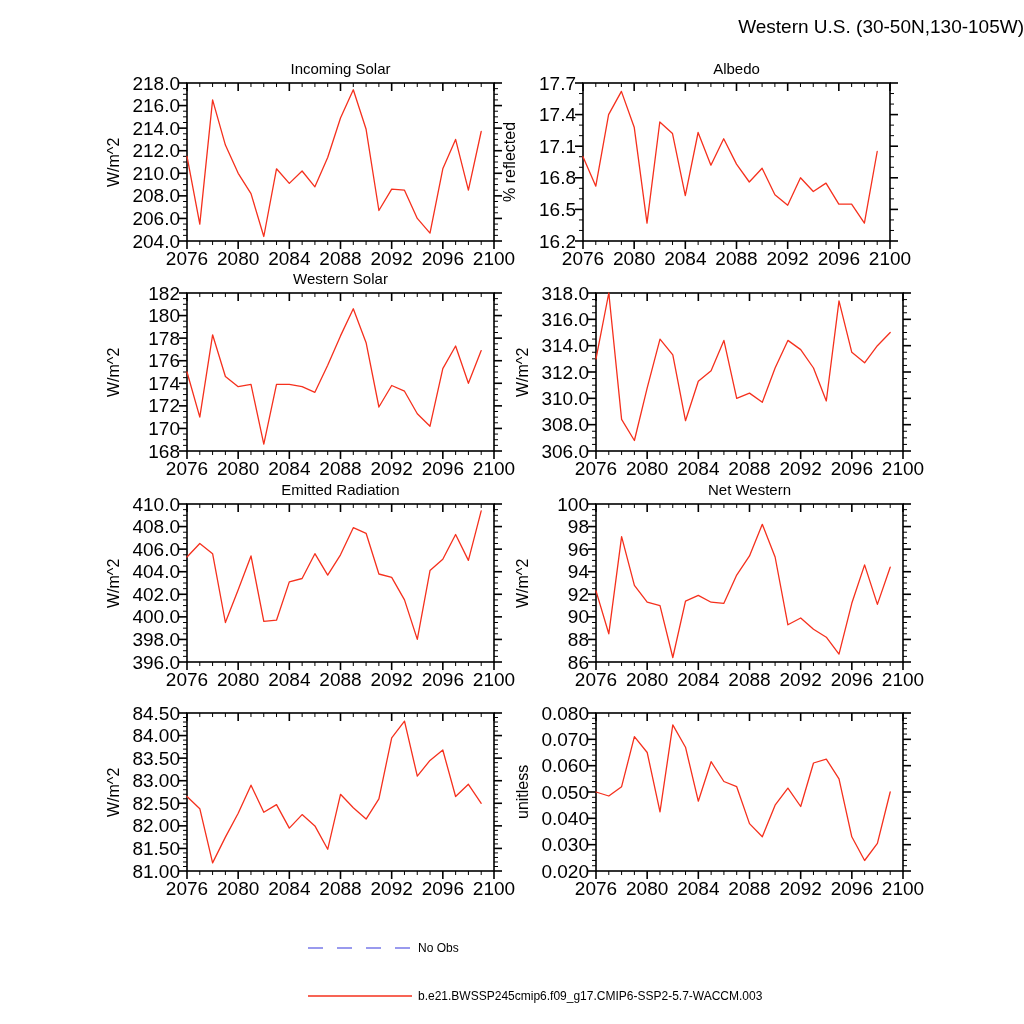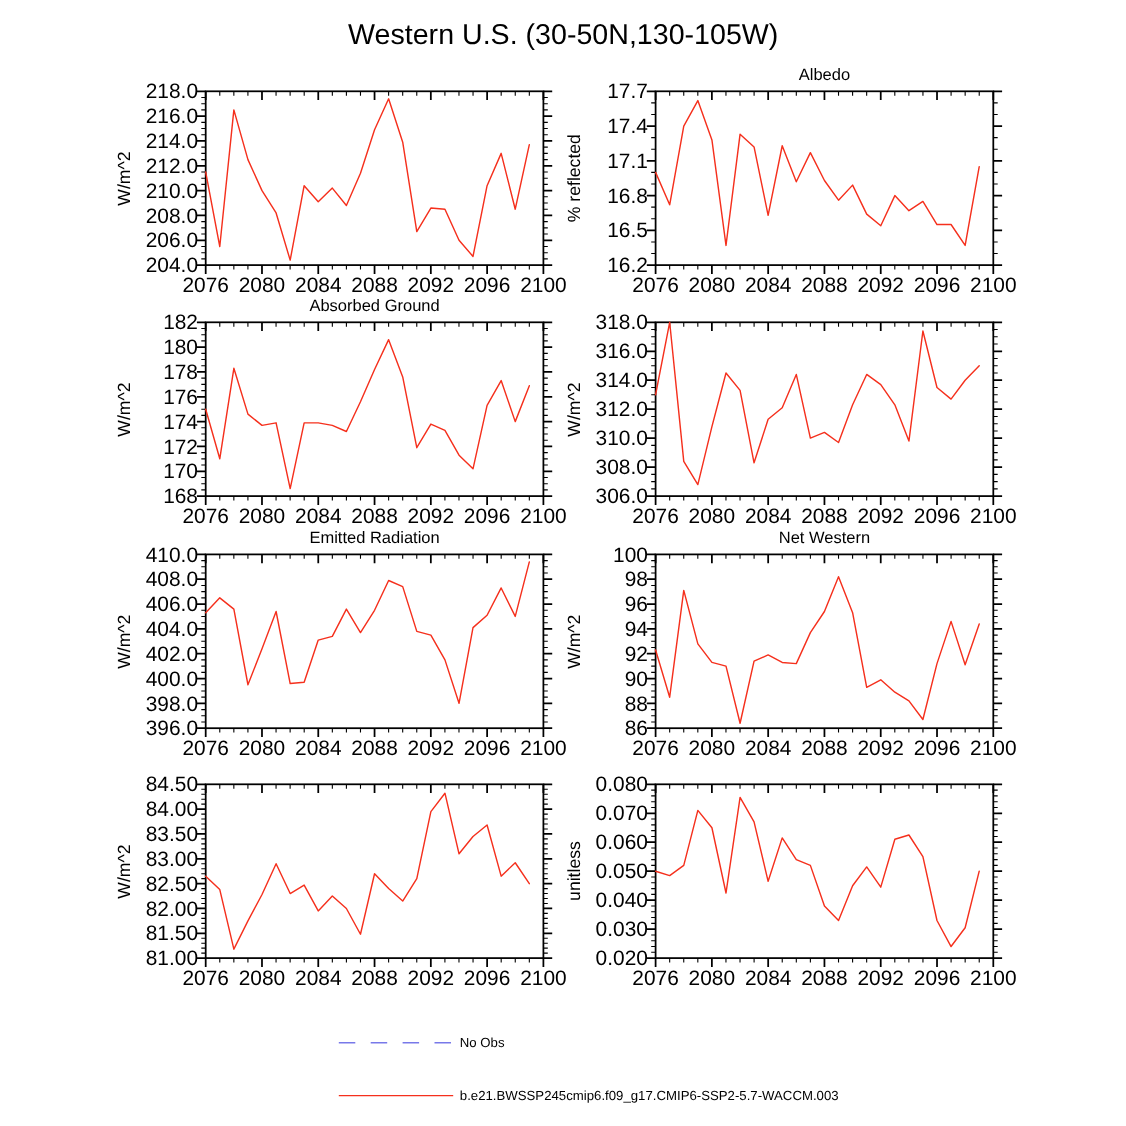--- a/index.html
+++ b/index.html
@@ -2,22 +2,22 @@
 <html><head>
 <meta charset="utf-8">
 <style>
   html,body{margin:0;padding:0;}
   body{
     width:1024px;height:1024px;position:relative;overflow:hidden;
     background:#ffffff;color:#000;
     font-family:"Liberation Sans", sans-serif;
   }
   .main-title{
-    position:absolute;top:16px;left:0;width:1024px;text-align:center;
-    font-size:26px;letter-spacing:0px;
+    position:absolute;top:16px;left:0;width:1024px;text-align:right;
+    font-size:19px;letter-spacing:0px;
   }
   figure.chart-cell{position:absolute;width:435px;height:227px;margin:0;padding:0;}
   .chart-title{
     position:absolute;left:87px;top:3px;width:307px;text-align:center;
     font-size:15px;white-space:nowrap;
   }
   .ylabel{
     position:absolute;left:3px;top:26px;width:22px;height:158px;
     writing-mode:vertical-rl;transform:rotate(180deg);
     text-align:center;font-size:16px;line-height:22px;white-space:nowrap;
@@ -26,20 +26,21 @@
   .legend{position:absolute;left:300px;top:933px;width:520px;height:80px;}
   .legend svg{position:absolute;left:0;top:0;}
   .legend-label{position:absolute;left:118px;font-size:12px;white-space:nowrap;text-align:right;}
 </style>
 </head>
 <body>
 
 <div class="main-title">Western U.S. (30-50N,130-105W)</div>
 
 <figure class="chart-cell" style="left:100px;top:57px">
+  <div class="chart-title">Incoming Solar</div>
   <div class="ylabel">W/m^2</div>
   <svg class="plot" width="435" height="227">
       <g>
         <line x1="87" y1="184" x2="87" y2="192" stroke="#000000" stroke-width="1.6"></line>
         <line x1="87" y1="26" x2="87" y2="34" stroke="#000000" stroke-width="1.6"></line>
         <text x="87" y="208" text-anchor="middle" font-size="19">2076</text>
         <line x1="99.79166666666667" y1="184" x2="99.79166666666667" y2="188" stroke="#000000" stroke-width="1"></line>
         <line x1="99.79166666666667" y1="26" x2="99.79166666666667" y2="30" stroke="#000000" stroke-width="1"></line>
         <line x1="112.58333333333333" y1="184" x2="112.58333333333333" y2="188" stroke="#000000" stroke-width="1"></line>
         <line x1="112.58333333333333" y1="26" x2="112.58333333333333" y2="30" stroke="#000000" stroke-width="1"></line>
@@ -160,21 +161,21 @@
         <line x1="394" y1="31.642857142857142" x2="398" y2="31.642857142857142" stroke="#000000" stroke-width="1"></line>
         <line x1="87" y1="26" x2="79" y2="26" stroke="#000000" stroke-width="1.6"></line>
         <line x1="394" y1="26" x2="402" y2="26" stroke="#000000" stroke-width="1.6"></line>
         <text x="80" y="32.5" text-anchor="end" font-size="19">218.0</text>
       </g>
       <rect x="87" y="26" width="307" height="158" fill="none" stroke="#000000" stroke-width="1.6"></rect>
       <polyline points="87.0,99.4 99.8,167.1 112.6,42.9 125.4,88.1 138.2,116.3 151.0,136.6 163.8,179.5 176.5,111.8 189.3,126.4 202.1,114.0 214.9,129.8 227.7,100.5 240.5,61.0 253.3,32.8 266.1,72.3 278.9,153.5 291.7,132.1 304.5,133.2 317.3,161.4 330.0,176.1 342.8,111.8 355.6,82.4 368.4,133.2 381.2,74.5" fill="none" stroke="#f5301d" stroke-width="1.3" stroke-linejoin="round" stroke-linecap="round"></polyline>
     </svg>
 </figure>
 
-<figure class="chart-cell" style="left:509px;top:57px">
+<figure class="chart-cell" style="left:496px;top:57px">
   <div class="chart-title">Albedo</div>
   <div class="ylabel">% reflected</div>
   <svg class="plot" width="435" height="227">
       <g>
         <line x1="87" y1="184" x2="87" y2="192" stroke="#000000" stroke-width="1.6"></line>
         <line x1="87" y1="26" x2="87" y2="34" stroke="#000000" stroke-width="1.6"></line>
         <text x="87" y="208" text-anchor="middle" font-size="19">2076</text>
         <line x1="99.79166666666667" y1="184" x2="99.79166666666667" y2="188" stroke="#000000" stroke-width="1"></line>
         <line x1="99.79166666666667" y1="26" x2="99.79166666666667" y2="30" stroke="#000000" stroke-width="1"></line>
         <line x1="112.58333333333333" y1="184" x2="112.58333333333333" y2="188" stroke="#000000" stroke-width="1"></line>
@@ -269,21 +270,21 @@
         <line x1="87" y1="26" x2="79" y2="26" stroke="#000000" stroke-width="1.6"></line>
         <line x1="394" y1="26" x2="402" y2="26" stroke="#000000" stroke-width="1.6"></line>
         <text x="80" y="32.5" text-anchor="end" font-size="19">17.7</text>
       </g>
       <rect x="87" y="26" width="307" height="158" fill="none" stroke="#000000" stroke-width="1.6"></rect>
       <polyline points="87.0,99.7 99.8,129.2 112.6,57.6 125.4,34.4 138.2,70.2 151.0,166.1 163.8,65.0 176.5,76.6 189.3,138.7 202.1,75.5 214.9,108.2 227.7,81.8 240.5,107.1 253.3,125.0 266.1,111.3 278.9,137.7 291.7,148.2 304.5,120.8 317.3,134.5 330.0,126.1 342.8,147.1 355.6,147.1 368.4,166.1 381.2,94.5" fill="none" stroke="#f5301d" stroke-width="1.3" stroke-linejoin="round" stroke-linecap="round"></polyline>
     </svg>
 </figure>
 
 <figure class="chart-cell" style="left:100px;top:267px">
-  <div class="chart-title">Absorbed Ground</div>
+  <div class="chart-title">Western Solar</div>
   <div class="ylabel">W/m^2</div>
   <svg class="plot" width="435" height="227">
       <g>
         <line x1="87" y1="184" x2="87" y2="192" stroke="#000000" stroke-width="1.6"></line>
         <line x1="87" y1="26" x2="87" y2="34" stroke="#000000" stroke-width="1.6"></line>
         <text x="87" y="208" text-anchor="middle" font-size="19">2076</text>
         <line x1="99.79166666666667" y1="184" x2="99.79166666666667" y2="188" stroke="#000000" stroke-width="1"></line>
         <line x1="99.79166666666667" y1="26" x2="99.79166666666667" y2="30" stroke="#000000" stroke-width="1"></line>
         <line x1="112.58333333333333" y1="184" x2="112.58333333333333" y2="188" stroke="#000000" stroke-width="1"></line>
         <line x1="112.58333333333333" y1="26" x2="112.58333333333333" y2="30" stroke="#000000" stroke-width="1"></line>

